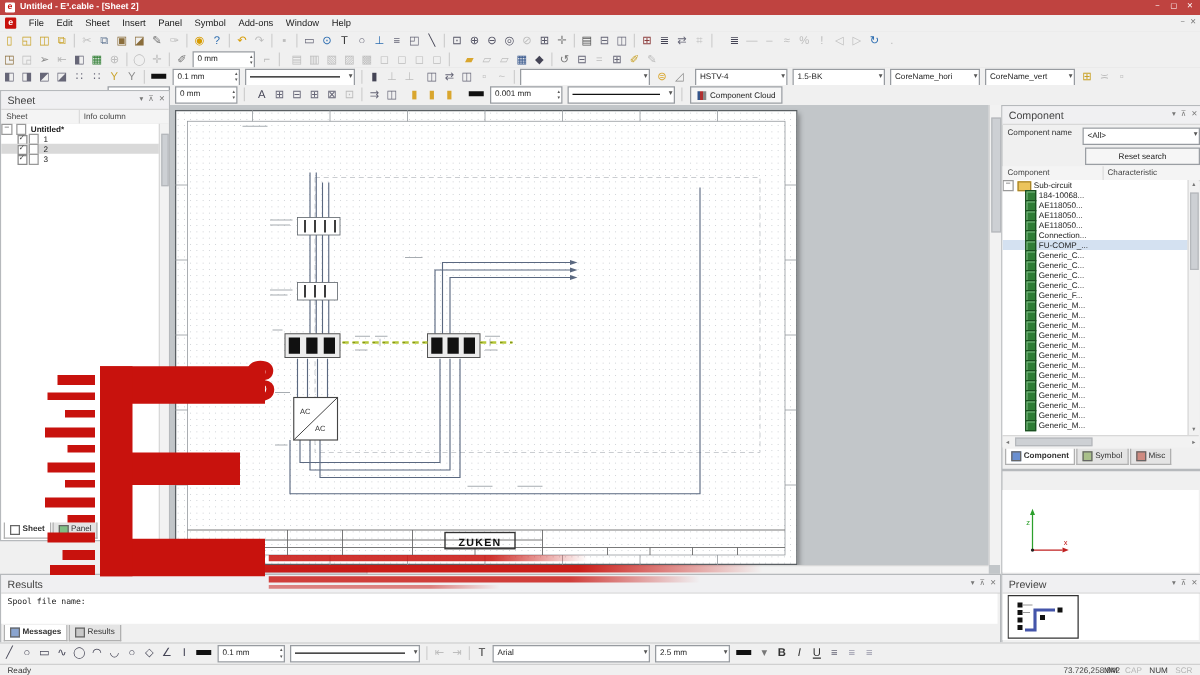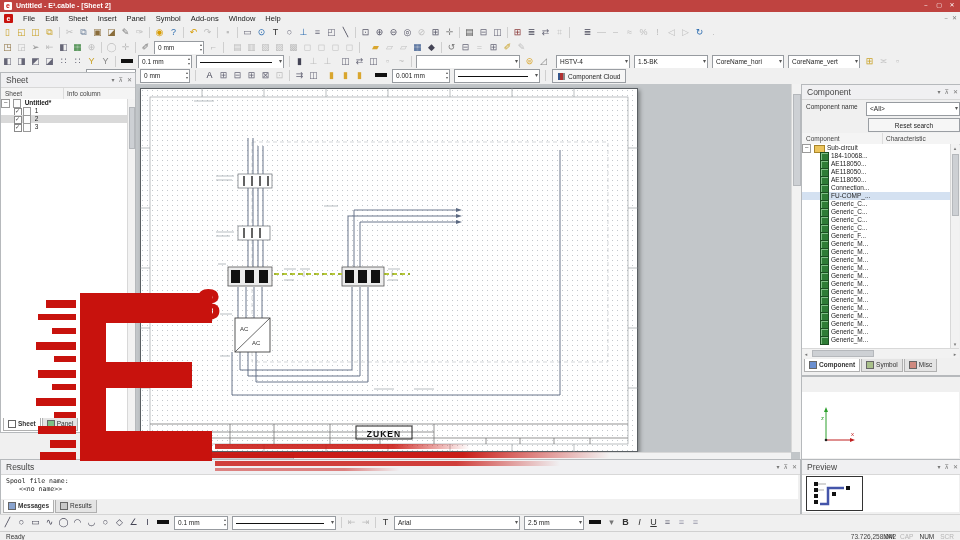--- a/index.html
+++ b/index.html
@@ -342,21 +342,20 @@
     <div class="phead">
       <span>Results</span>
       <span class="pbtns">
         <span>▾</span>
         <span>⊼</span>
         <span>✕</span>
       </span>
     </div>
     <div class="white" style="position:absolute;left:0;top:15px;width:797px;height:24px;font-family:'DejaVu Sans Mono',monospace;font-size:6.5px;color:#222;">
       <div style="padding:2px 0 0 5px;">Spool file name:</div>
-      <div style="padding-left:18px;">&lt;&lt;no name&gt;&gt;</div>
     </div>
     <div class="tabs" style="left:2px;top:40px;">
       <div class="tab act">
           <span class="tic" style="background:#8aa4cf;"></span>
           <span>Messages</span>
         </div>
       <div class="tab">
           <span class="tic" style="background:#c8c8c8;"></span>
           <span>Results</span>
         </div>

